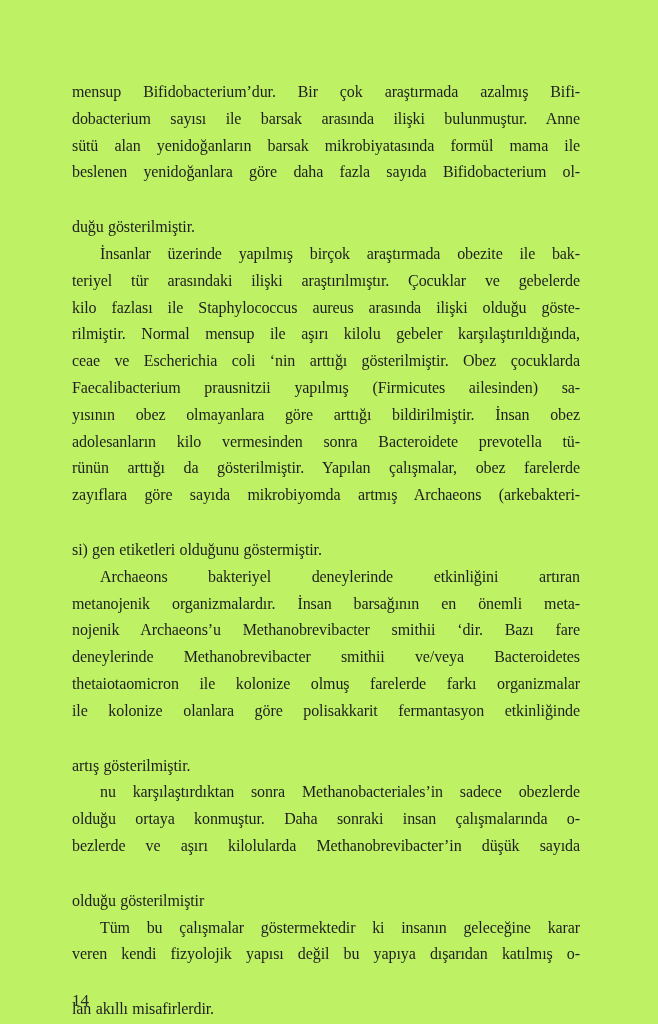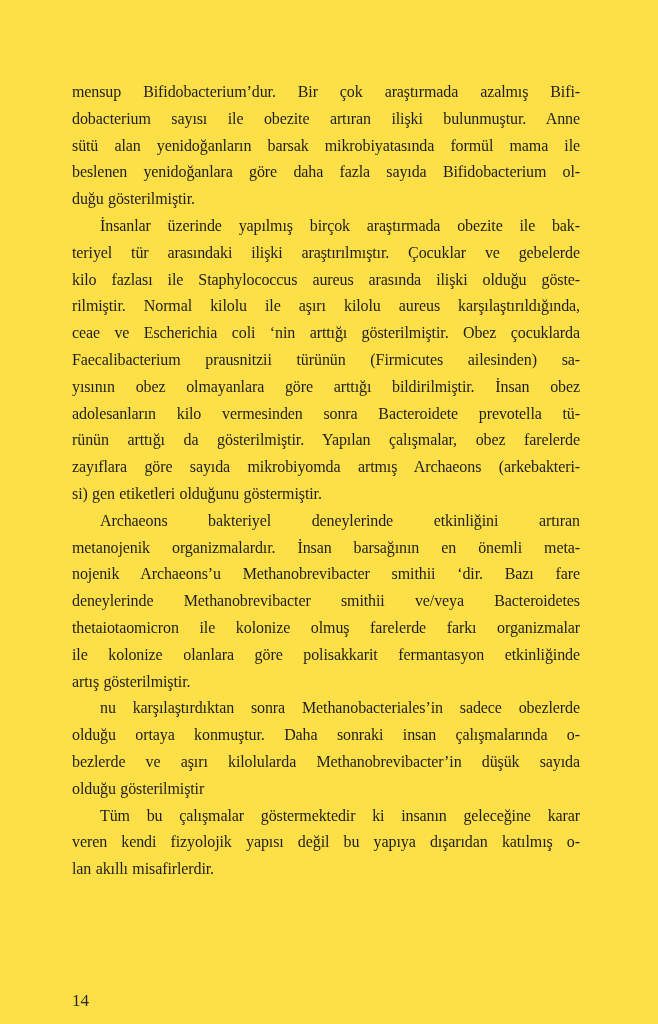--- a/index.html
+++ b/index.html
@@ -30,53 +30,54 @@
     font-size: 16px;
     line-height: 26.8px;
     letter-spacing: -0.1px;
     text-align: justify;
     text-align-last: justify;
     white-space: normal;
     word-spacing: 0.5px;
   }
   .line.last {
     text-align-last: left;
+    margin-top: 28px;
   }
   .paragraph.indent .line:first-child {
     text-indent: 28px;
   }
   .page-number {
     position: absolute;
     left: 72px;
     top: 946px;
     font-size: 17px;
     line-height: 22px;
     color: #2a2a2a;
     margin-top: 44px;
   }
 </style>
 </head>
 <body>
 
-<div class="page" style="background: #fde047; color: rgb(30, 30, 30);">
+<div class="page" style="background: #bef264; color: rgb(30, 30, 30);">
   <main class="text-block" id="text-column">
       <div class="paragraph">
         <div class="line">mensup Bifidobacterium’dur. Bir çok araştırmada azalmış Bifi-</div>
-        <div class="line">dobacterium sayısı ile obezite artıran ilişki bulunmuştur. Anne</div>
+        <div class="line">dobacterium sayısı ile barsak arasında ilişki bulunmuştur. Anne</div>
         <div class="line">sütü alan yenidoğanların barsak mikrobiyatasında formül mama ile</div>
         <div class="line">beslenen yenidoğanlara göre daha fazla sayıda Bifidobacterium ol-</div>
         <div class="line last">duğu gösterilmiştir.</div>
       </div>
       <div class="paragraph indent">
         <div class="line">İnsanlar üzerinde yapılmış birçok araştırmada obezite ile bak-</div>
         <div class="line">teriyel tür arasındaki ilişki araştırılmıştır. Çocuklar ve gebelerde</div>
         <div class="line">kilo fazlası ile Staphylococcus aureus arasında ilişki olduğu göste-</div>
-        <div class="line">rilmiştir. Normal kilolu ile aşırı kilolu aureus karşılaştırıldığında,</div>
+        <div class="line">rilmiştir. Normal mensup ile aşırı kilolu gebeler karşılaştırıldığında,</div>
         <div class="line">ceae ve Escherichia coli ‘nin arttığı gösterilmiştir. Obez çocuklarda</div>
-        <div class="line">Faecalibacterium prausnitzii türünün (Firmicutes ailesinden) sa-</div>
+        <div class="line">Faecalibacterium prausnitzii yapılmış (Firmicutes ailesinden) sa-</div>
         <div class="line">yısının obez olmayanlara göre arttığı bildirilmiştir. İnsan obez</div>
         <div class="line">adolesanların kilo vermesinden sonra Bacteroidete prevotella tü-</div>
         <div class="line">rünün arttığı da gösterilmiştir. Yapılan çalışmalar, obez farelerde</div>
         <div class="line">zayıflara göre sayıda mikrobiyomda artmış Archaeons (arkebakteri-</div>
         <div class="line last">si) gen etiketleri olduğunu göstermiştir.</div>
       </div>
       <div class="paragraph indent">
         <div class="line">Archaeons bakteriyel deneylerinde etkinliğini artıran</div>
         <div class="line">metanojenik organizmalardır. İnsan barsağının en önemli meta-</div>
         <div class="line">nojenik Archaeons’u Methanobrevibacter smithii ‘dir. Bazı fare</div>

